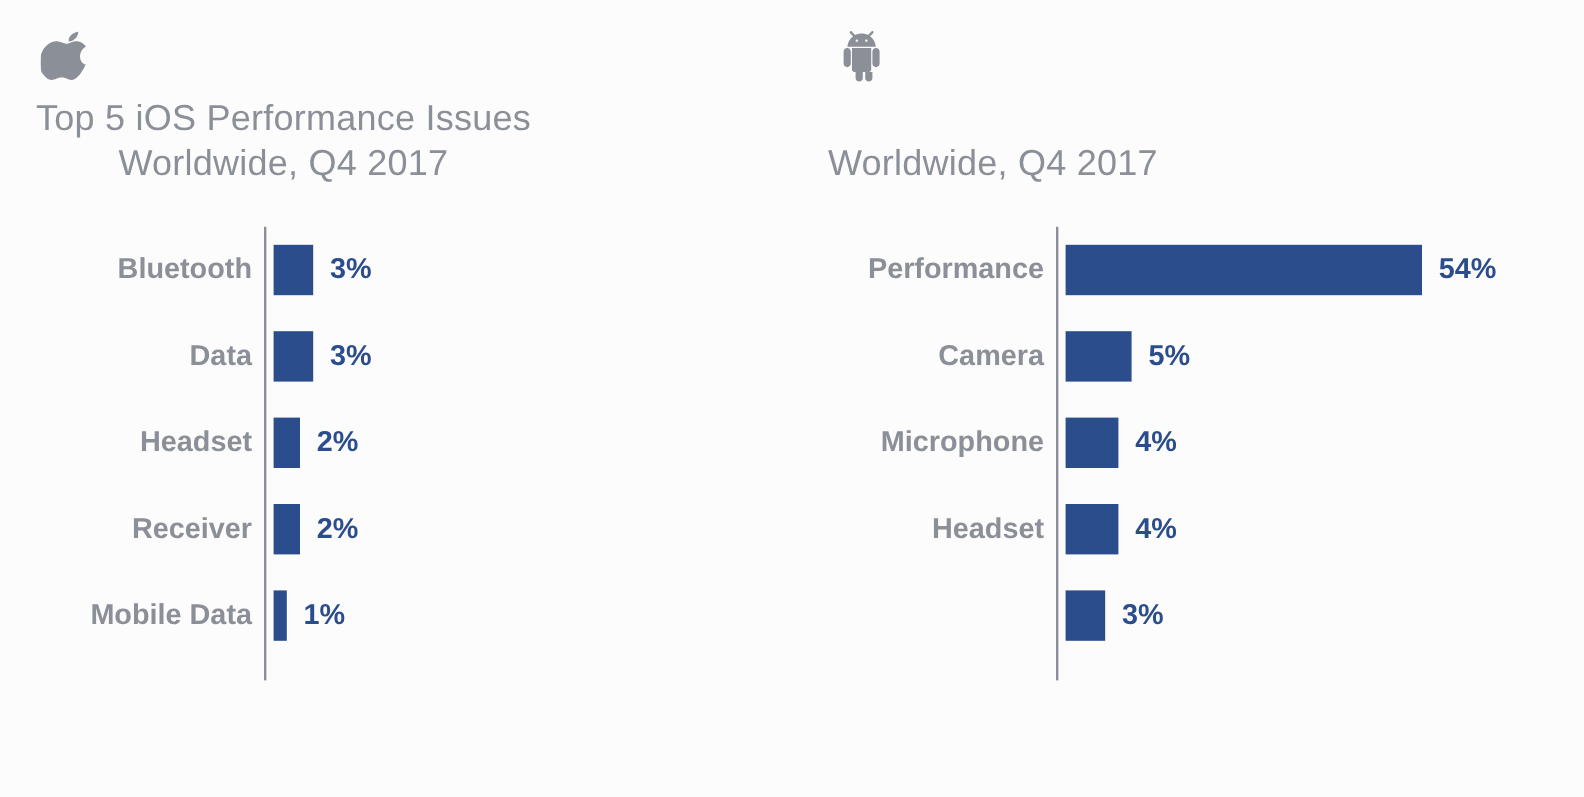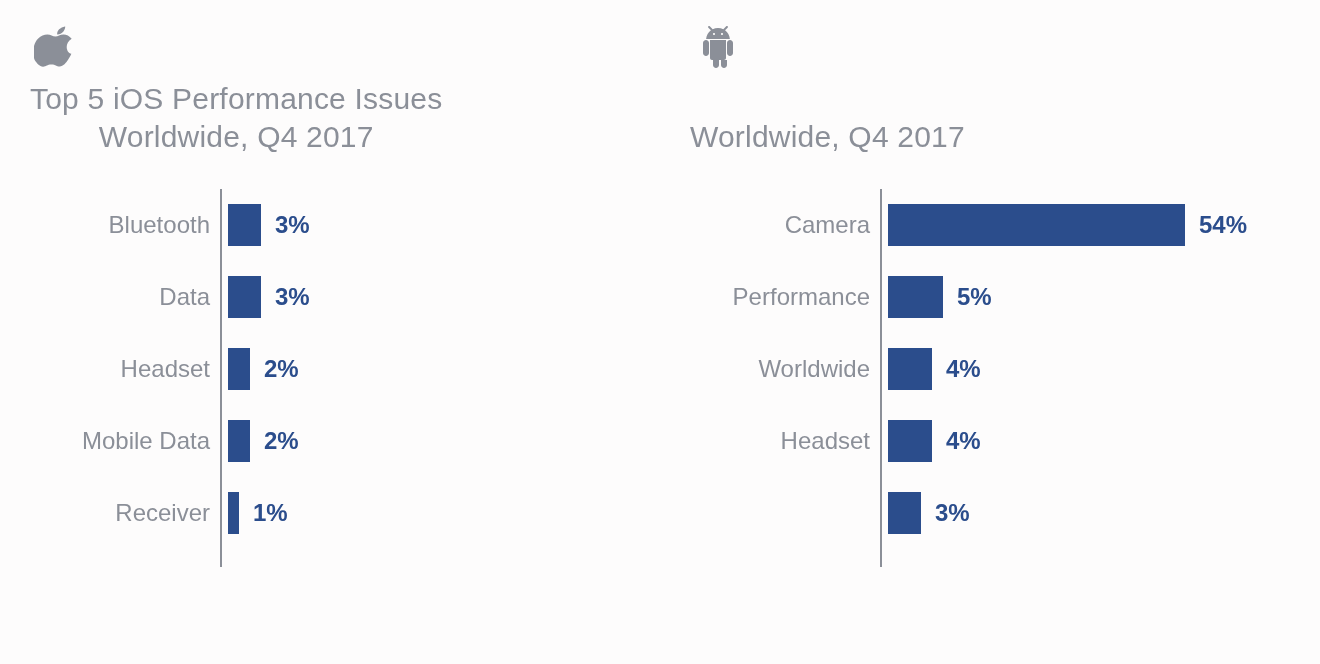--- a/index.html
+++ b/index.html
@@ -77,21 +77,21 @@
     padding-bottom: 18px; 
   }
   .row {
     height: 72px;
     display: flex;
     align-items: center;
   }
   .cat-label {
     color: var(--text-gray);
     font-size: 24px;
-    font-weight: 400;
+    font-weight: 700;
     white-space: nowrap;
   }
   .bar-row {
     height: 72px;
     display: flex;
     align-items: center;
     padding-left: 6px;
   }
   .bar {
     height: 42px;
@@ -126,24 +126,24 @@
         <div class="row">
             <span class="cat-label">Bluetooth</span>
           </div>
         <div class="row">
             <span class="cat-label">Data</span>
           </div>
         <div class="row">
             <span class="cat-label">Headset</span>
           </div>
         <div class="row">
+            <span class="cat-label">Receiver</span>
+          </div>
+        <div class="row">
             <span class="cat-label">Mobile Data</span>
-          </div>
-        <div class="row">
-            <span class="cat-label">Receiver</span>
           </div>
       </div>
       <div class="bars-col">
         <div class="bar-row">
             <div class="bar" style="width: 33px; background: rgb(43, 77, 140);"></div>
             <span class="val-label">3%</span>
           </div>
         <div class="bar-row">
             <div class="bar" style="width: 33px; background: rgb(43, 77, 140);"></div>
             <span class="val-label">3%</span>
@@ -170,27 +170,27 @@
         <path d="M6 8c-.83 0-1.5.67-1.5 1.5v5C4.5 15.33 5.17 16 6 16s1.5-.67 1.5-1.5v-5C7.5 8.67 6.83 8 6 8zm12 0c-.83 0-1.5.67-1.5 1.5v5c0 .83.67 1.5 1.5 1.5s1.5-.67 1.5-1.5v-5C19.5 8.67 18.83 8 18 8zM8 17c0 .55.45 1 1 1h.5v2.5c0 .83.67 1.5 1.5 1.5s1.5-.67 1.5-1.5V18h1v2.5c0 .83.67 1.5 1.5 1.5s1.5-.67 1.5-1.5V18H15c.55 0 1-.45 1-1V8H8v9zm7.53-13.88l1.3-1.3c.2-.2.2-.51 0-.71-.2-.2-.51-.2-.71 0l-1.48 1.48C13.85 2.22 12.95 2 12 2c-.95 0-1.85.22-2.64.59L7.88 1.11c-.2-.2-.51-.2-.71 0-.2.2-.2.51 0 .71l1.3 1.3C7.12 4.14 6.21 5.7 6.05 7.5h11.9c-.16-1.8-1.07-3.36-2.42-4.38zM10 5.5c-.28 0-.5-.22-.5-.5s.22-.5.5-.5.5.22.5.5-.22.5-.5.5zm4 0c-.28 0-.5-.22-.5-.5s.22-.5.5-.5.5.22.5.5-.22.5-.5.5z"></path>
       </svg>
     </div>
     <div class="panel-title">
       <br>
       <span>Worldwide, Q4 2017</span>
     </div>
     <div class="chart">
       <div class="labels-col">
         <div class="row">
+            <span class="cat-label">Performance</span>
+          </div>
+        <div class="row">
             <span class="cat-label">Camera</span>
           </div>
         <div class="row">
-            <span class="cat-label">Performance</span>
-          </div>
-        <div class="row">
-            <span class="cat-label">Worldwide</span>
+            <span class="cat-label">Microphone</span>
           </div>
         <div class="row">
             <span class="cat-label">Headset</span>
           </div>
       </div>
       <div class="bars-col">
         <div class="bar-row">
             <div class="bar" style="width: 297px; background: rgb(43, 77, 140);"></div>
             <span class="val-label">54%</span>
           </div>

